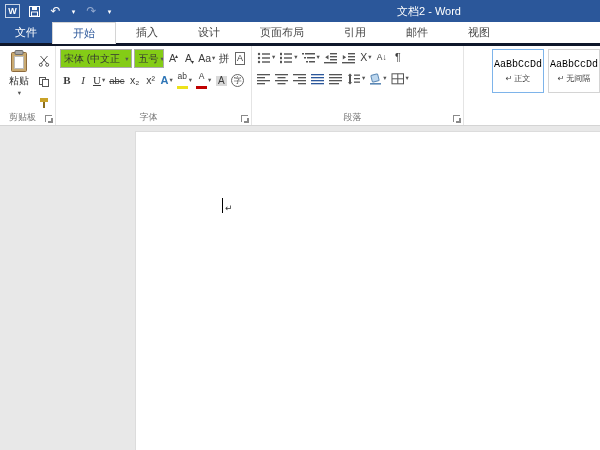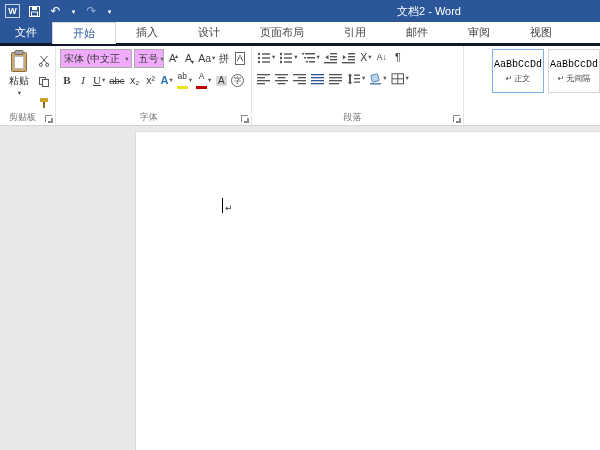--- a/index.html
+++ b/index.html
@@ -59,21 +59,21 @@
   .serifu{font-family:"Liberation Serif",serif;font-size:11px;text-decoration:underline}
   .strike{text-decoration:line-through;font-size:9.5px}
   .boxed{border:1px solid #666;padding:0 1px;font-size:9px;height:13px;display:inline-flex;align-items:center}
   .circled{border:1px solid #666;border-radius:50%;width:13px;height:13px;font-size:8px;
     display:inline-flex;align-items:center;justify-content:center}
   .shaded{background:#d9d9d9;padding:0 2px;font-size:10px}
   .blueA{color:#2e75b6;font-weight:bold;font-size:11px}
   .tinytxt{font-size:8.5px;letter-spacing:0}
 
   
-  .combo{height:19px;border:1px solid #ababab;background:#f0abfc;display:flex;align-items:center;
+  .combo{height:19px;border:1px solid #ababab;background:#84cc16;display:flex;align-items:center;
     font-size:10px;color:#333;padding:0 3px;white-space:nowrap;overflow:hidden}
   .combo .dd{margin-left:auto;padding-left:2px}
   .combo.name{width:84px}
   .combo.size{width:34px}
 
   .group.font{min-width:196px}
   .group.paragraph{min-width:212px}
   .group.styles{border-right:none;padding-left:28px;display:flex;gap:4px;align-items:flex-start}
 
   
@@ -114,21 +114,20 @@
   </div>
 
   <div class="tabrow">
     <span class="tab file">文件</span>
     <span class="tab active">开始</span>
     <span class="tab">插入</span>
     <span class="tab">设计</span>
     <span class="tab">页面布局</span>
     <span class="tab">引用</span>
     <span class="tab">邮件</span>
-    <span class="tab">审阅</span>
     <span class="tab">视图</span>
   </div>
 
   <div class="ribbon">
 
     <div class="group clipboard">
       <div class="paste-btn">
         <span>
           <svg width="20" height="23" viewBox="0 0 20 23">
             <rect x="2.5" y="2.5" width="15" height="19" rx="1" fill="#c9aa71" stroke="#8e6b3e"></rect>

